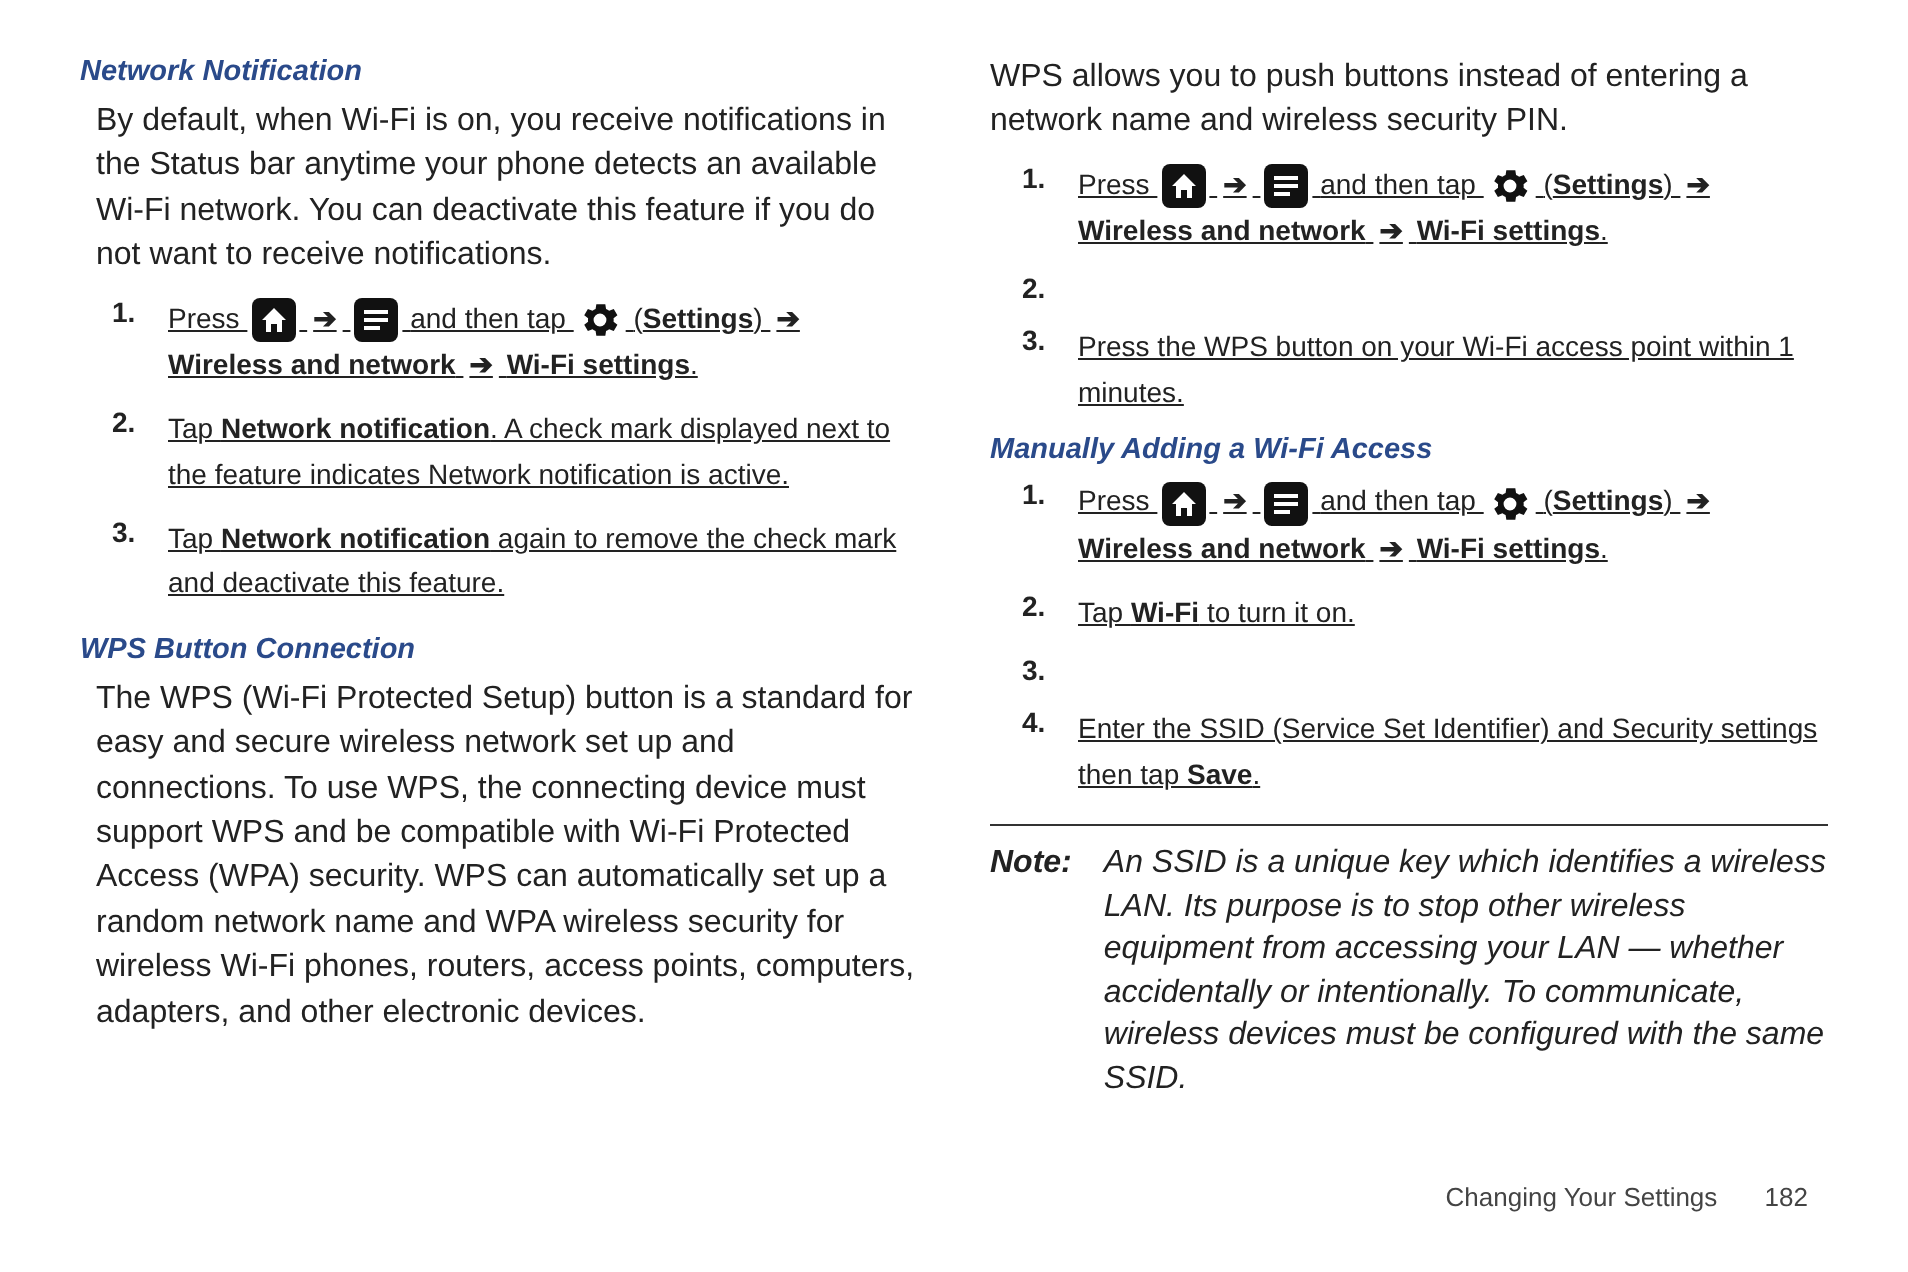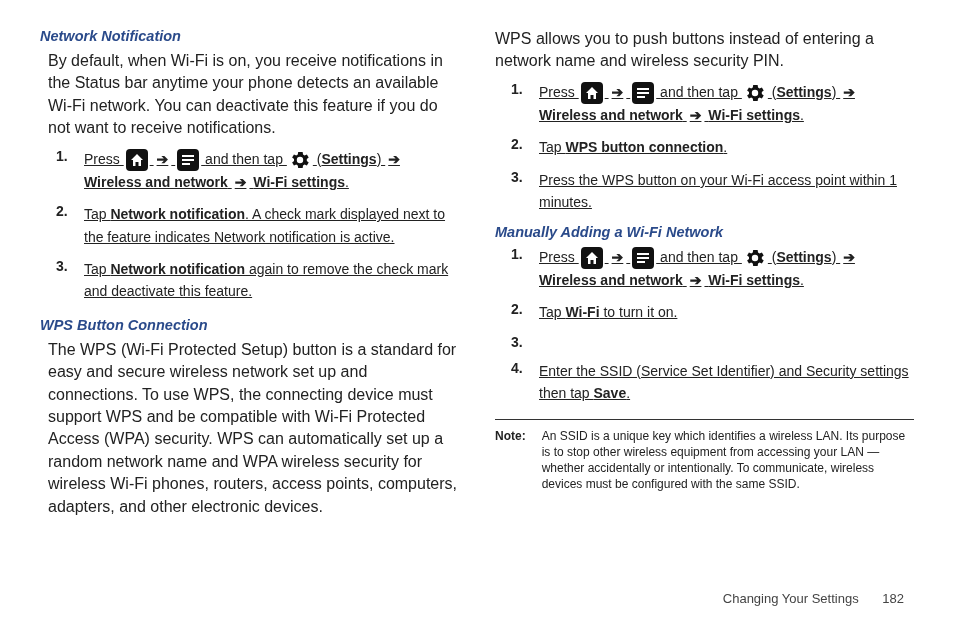--- a/index.html
+++ b/index.html
@@ -61,23 +61,24 @@
     .arrow {
       margin: 0 3px;
       font-weight: bold;
     }
     .note-divider {
       border-top: 1px solid #333;
       margin-top: 14px;
       margin-bottom: 8px;
     }
     .note-block {
-      font-size: 12px;
+      font-size: 16px;
       line-height: 1.35;
       display: flex;
+      font-style: italic;
     }
     .note-label {
       font-weight: bold;
       margin-right: 4px;
     }
     .note-text {
       flex: 1;
       margin-left: 12px;
     }
     .footer {
@@ -189,32 +190,29 @@
         <span> (<span class="bold">Settings</span>) </span>
         <span class="arrow">➔</span>
         <span class="bold">Wireless and network</span>
         <span class="arrow">➔</span>
         <span class="bold">Wi-Fi settings</span><span>.</span>
       </div>
     </div>
 
     <div class="step">
       <div class="step-num">2.</div>
-      <div class="step-text">
-        <span>Tap </span><span class="bold">WPS button connection</span><span>.</span>
-      </div>
     </div>
 
     <div class="step">
       <div class="step-num">3.</div>
       <div class="step-text">Press the WPS button on your Wi-Fi access point within 1 minutes.</div>
     </div>
 
     <div class="section">
-      <div class="section-heading">Manually Adding a Wi-Fi Network</div>
+      <div class="section-heading">Manually Adding a Wi-Fi Access</div>
 
       <div class="step">
         <div class="step-num">1.</div>
         <div class="step-text">
           <span>Press </span>
           <span class="icon">
               <svg width="22" height="22">
                 <rect x="0" y="0" width="22" height="22" rx="4" fill="#111"></rect>
                 <path d="M11 5 L17 11 L15 11 L15 17 L12.5 17 L12.5 13 L9.5 13 L9.5 17 L7 17 L7 11 L5 11 Z" fill="#fff"></path>
               </svg>

